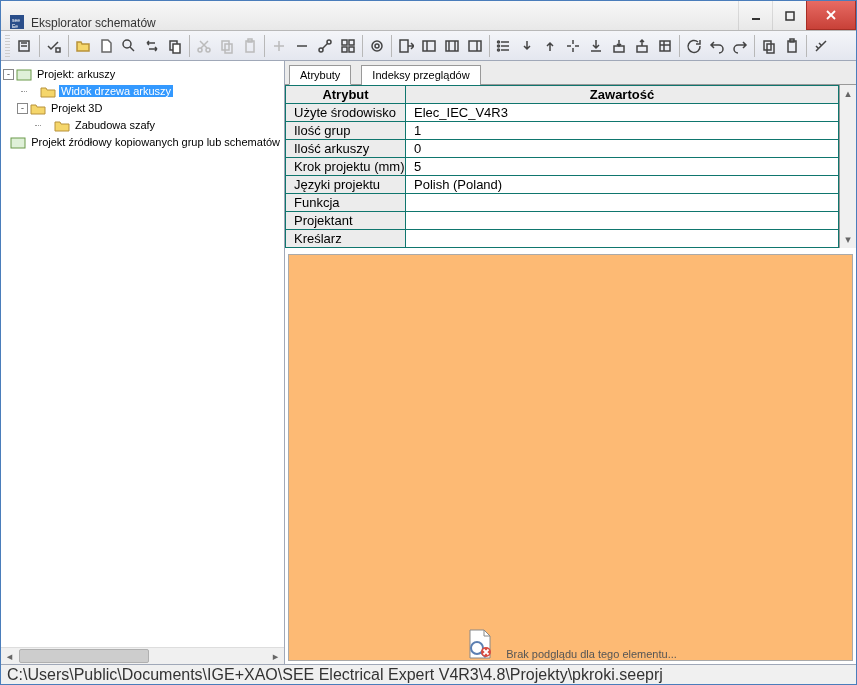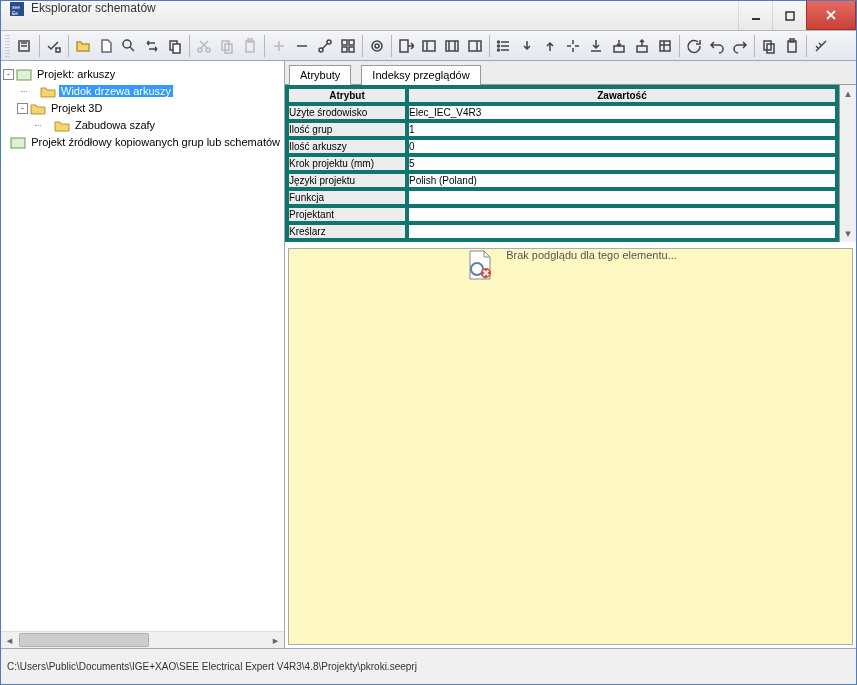--- a/index.html
+++ b/index.html
@@ -14,21 +14,21 @@
   flex-direction: column;
   border: 1px solid #4a7dbb;
 }
 
 
 .titlebar {
   height: 30px;
   background: linear-gradient(#f8f8f8, #e8e8e8);
   border-bottom: 1px solid #b8b8b8;
   display: flex;
-  align-items: flex-start;
+  align-items: flex-end;
   padding-left: 8px;
 }
 .titlebar .app-icon { width: 16px; height: 16px; margin-right: 6px; display:inline-flex;align-items:center;justify-content:center;}
 .titlebar .app-icon svg{width:16px;height:16px;}
 .titlebar .title { flex: 1; color: #333; font-size: 12px; }
 .win-btns { display: flex; height: 100%; }
 .win-btn {
   width: 34px;
   display: flex;
   align-items: center;
@@ -130,60 +130,60 @@
 
 
 .attr-area { display:flex; }
 .attr-table {
   flex:1;
   border-collapse: collapse;
   width:100%;
   table-layout:fixed;
 }
 .attr-table th, .attr-table td {
-  border:4px solid #0f766e;
-  padding:1px 0;
+  border:1px solid #0f766e;
+  padding:1px 8px;
   height:15px;
-  font-size:10px;
+  font-size:13px;
   text-align:left;
   overflow:hidden;
   white-space:nowrap;
 }
 .attr-table th {
   background:#ececec;
   font-weight:bold;
   text-align:center;
 }
 .attr-table .col-attr { width:120px; }
 .attr-table td.attr-name { background:#ececec; }
 .attr-vscroll{width:17px;border-left:1px solid #999;background:#f0f0f0;display:flex;flex-direction:column;align-items:center;justify-content:space-between;padding:2px 0;color:#666;}
 
 
 .preview {
   flex:1;
   border-top:1px solid #888;
-  background:#fef9c3;
+  background:#fdba74;
   margin:6px 3px 3px 3px;
   border:1px solid #aaa;
   display:flex;
-  align-items:flex-start;
+  align-items:flex-end;
   justify-content:center;
   gap:10px;
   color:#555;
 }
 .preview-icon{width:32px;height:32px;position:relative;}
 .preview-icon svg{width:32px;height:32px;}
 
 
 .statusbar {
-  height:36px;
+  height:20px;
   border-top:1px solid #a0a8b8;
   background:#f0f0f0;
   padding:2px 6px;
-  font-size:10px;
+  font-size:16px;
   color:#333;
   display:flex;
   align-items:center;
 }
 </style>
 </head>
 <body>
 
 <div class="titlebar">
   <span class="app-icon">

